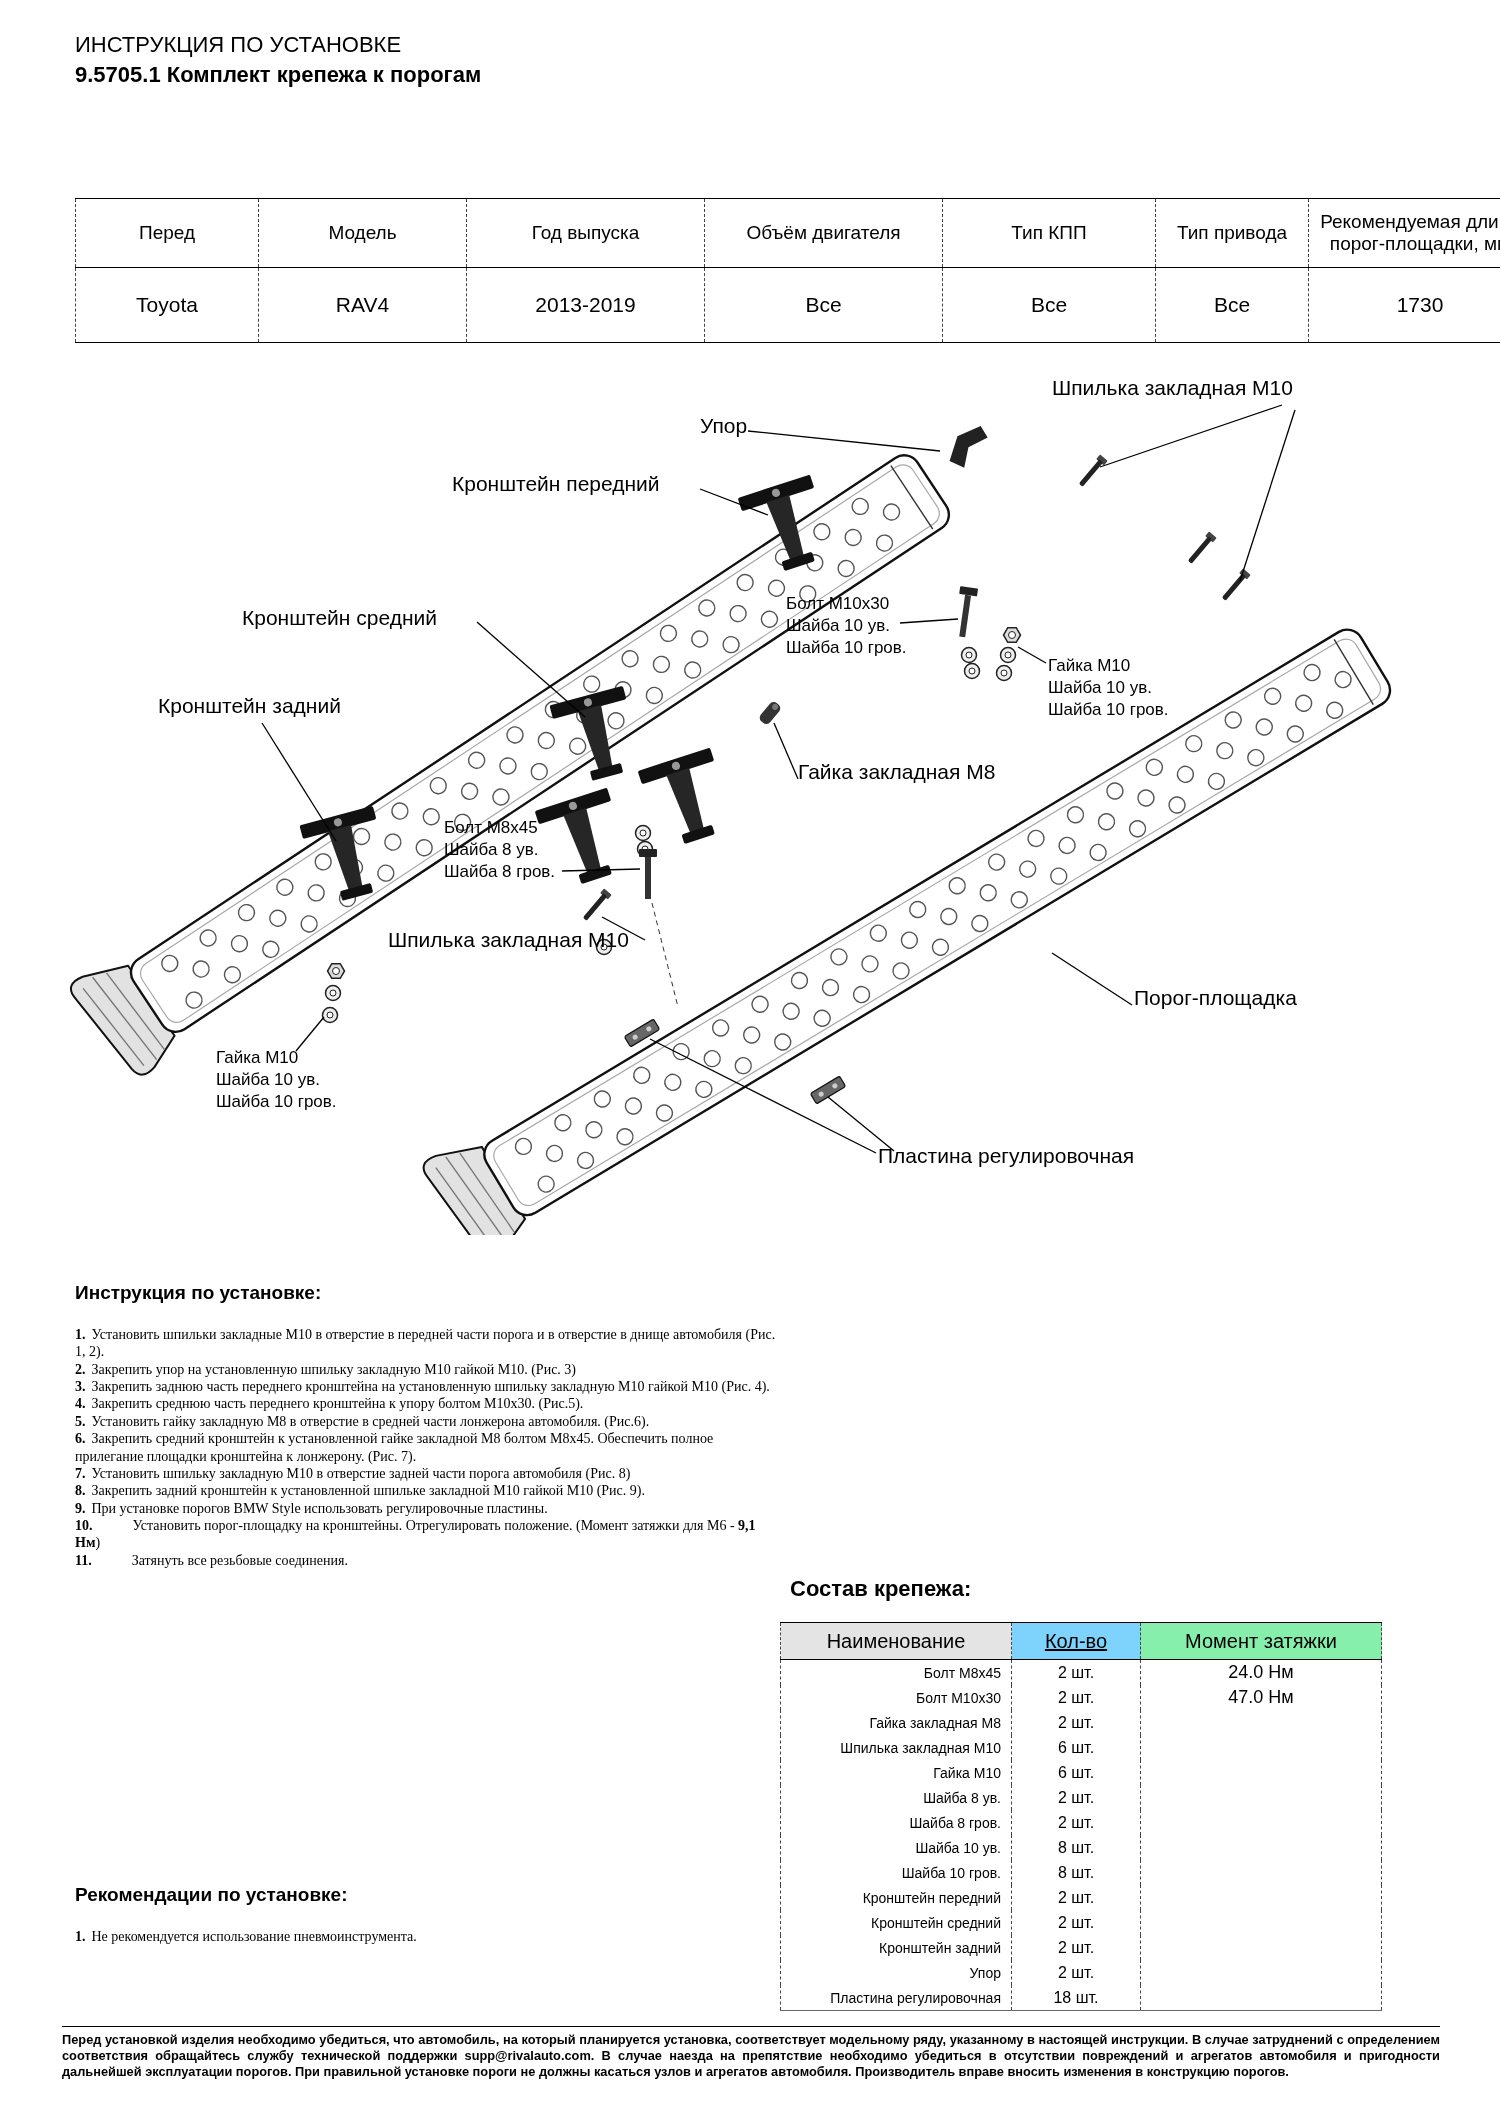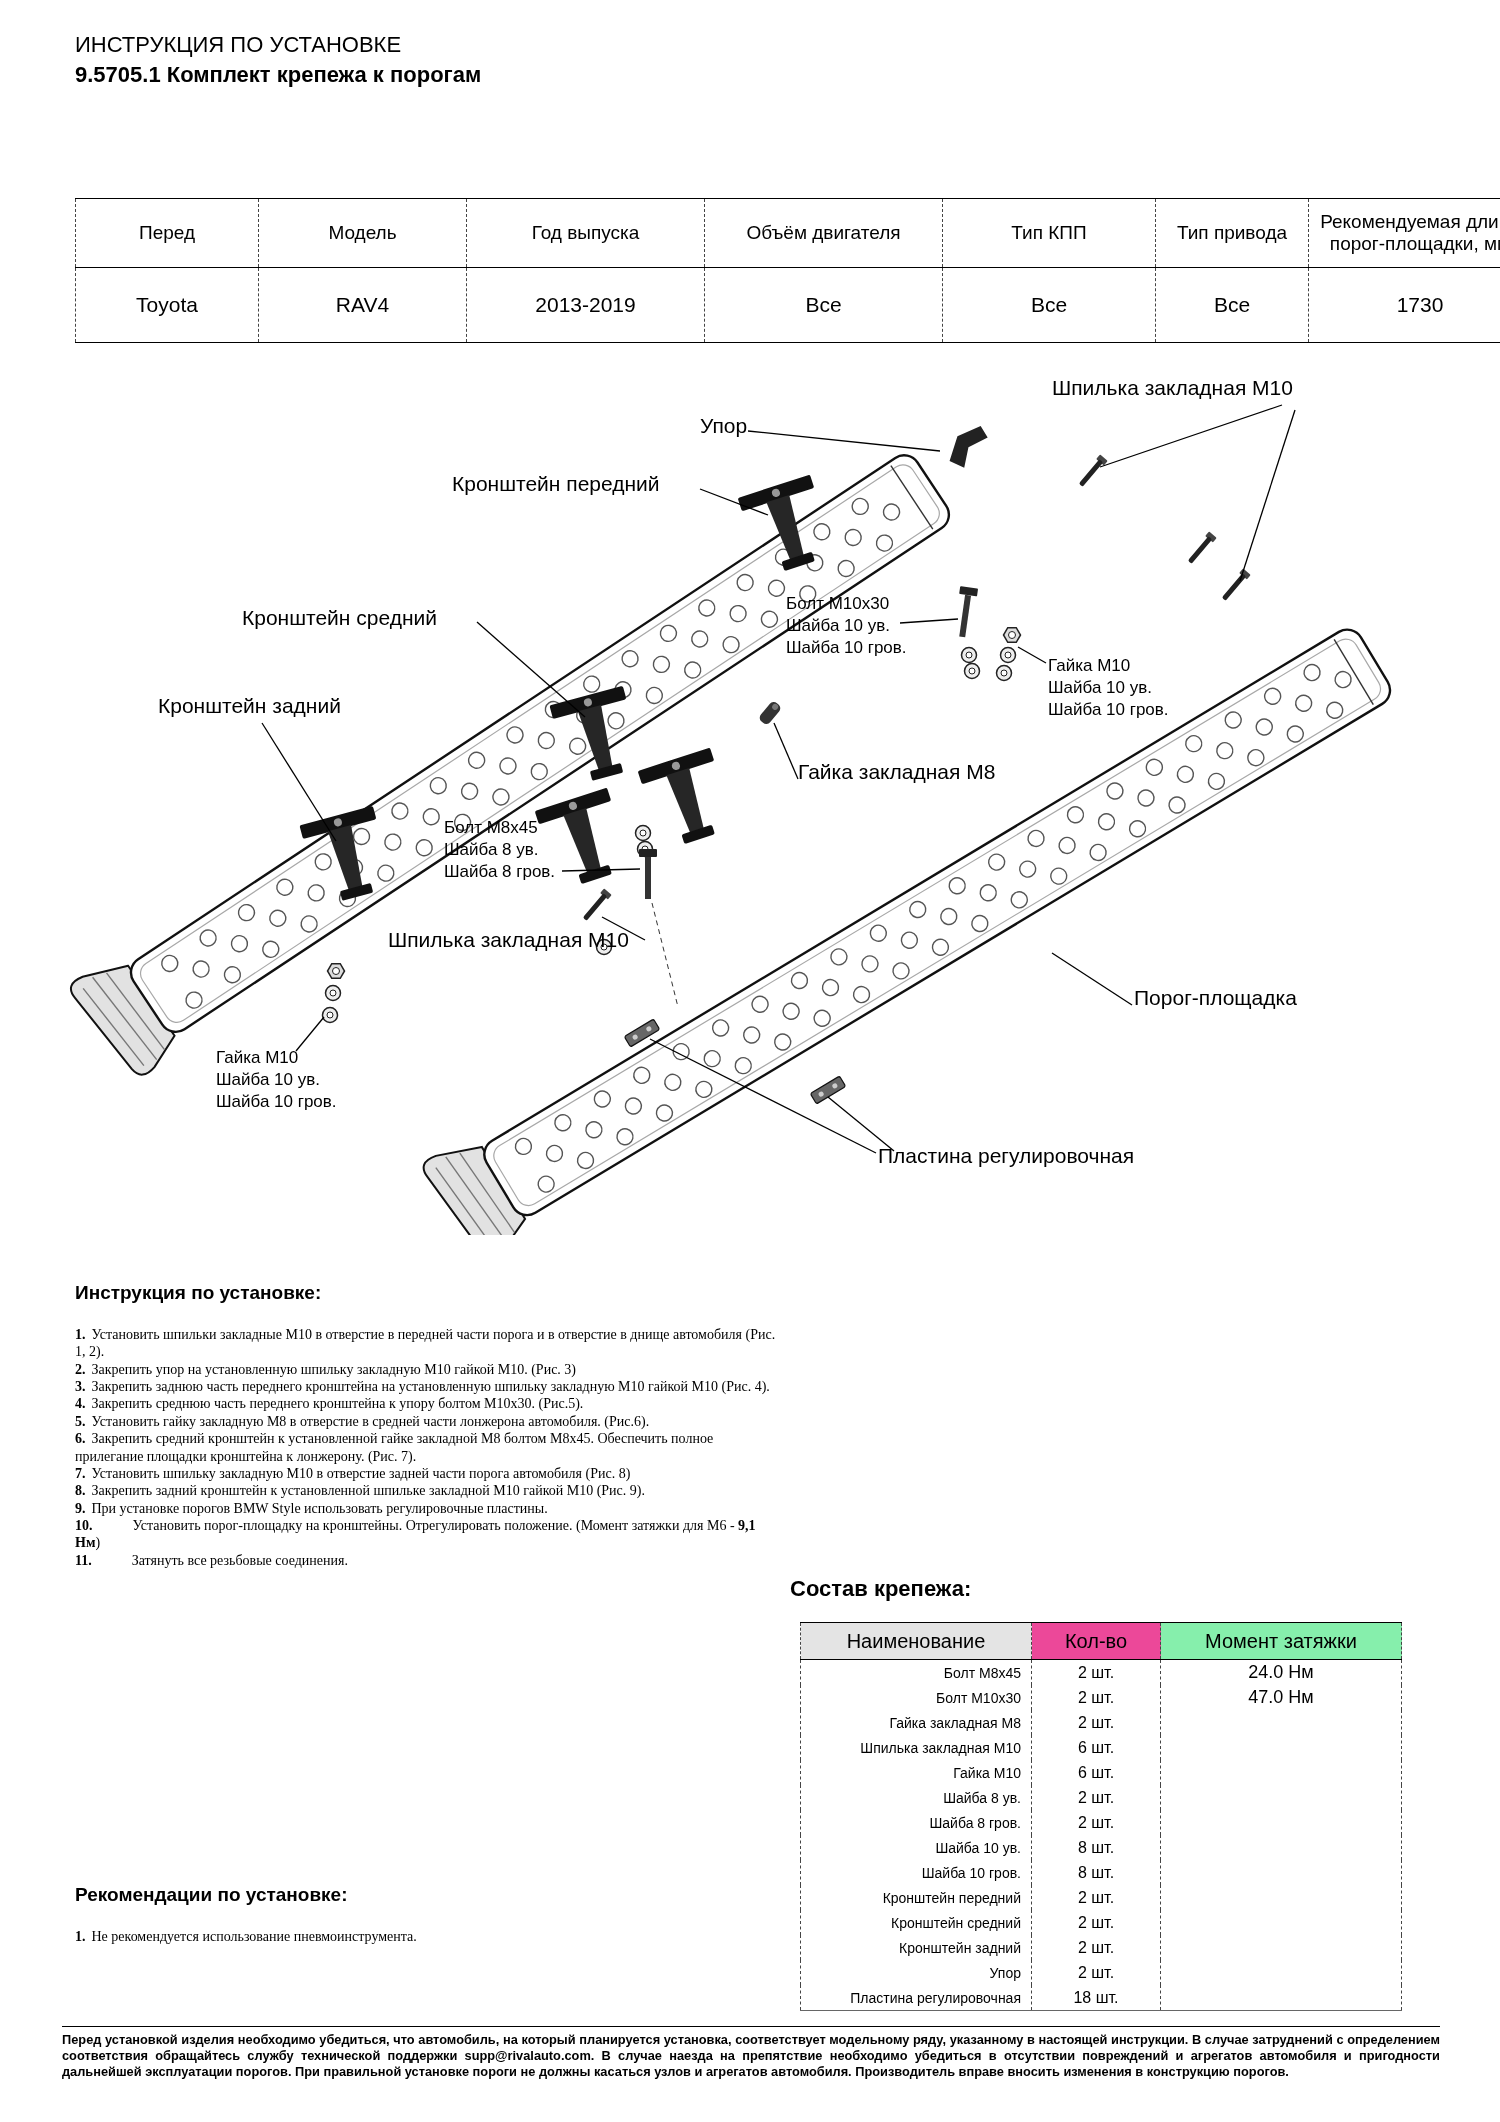--- a/index.html
+++ b/index.html
@@ -38,21 +38,21 @@
   .sect-title{font-size:19px;font-weight:bold;margin:0 0 22px 0;}
   .instr-item{font-size:14px;line-height:1.24;font-family:Liberation Serif, serif;}
   .instr-item .num{margin-right:6px;}
   .instr-item .num.wide{margin-right:40px;}
 
   
   #recommendations{left:75px;top:1884px;width:708px;}
 
   
   #parts-title{left:790px;top:1576px;font-size:22px;font-weight:bold;}
-  #parts-table{left:800px;top:1622px;width:574px;border-collapse:collapse;table-layout:fixed;}
+  #parts-table{left:780px;top:1622px;width:574px;border-collapse:collapse;table-layout:fixed;}
   #parts-table th{background:#e4e4e4;border-top:1.5px solid #000;border-bottom:1.5px solid #000;
     font-size:20px;font-weight:normal;height:36px;text-align:center;}
   #parts-table th,#parts-table td{border-left:1px dashed #444;border-right:1px dashed #444;padding:0 4px;}
   #parts-table td{height:25px;vertical-align:middle;}
   #parts-table td.name{font-size:14px;text-align:right;padding-right:10px;}
   #parts-table td.qty{font-size:16px;text-align:center;}
   #parts-table td.torque{font-size:18px;text-align:center;}
   #parts-table{border-bottom:1px solid #666;}
 
   
@@ -366,21 +366,21 @@
   <div id="recommendation-items">
       <div class="instr-item"><b class="num">1.</b><span>Не рекомендуется использование пневмоинструмента.</span></div>
     </div>
 </div>
 
 <div id="parts-title" class="abs">Состав крепежа:</div>
 <table id="parts-table" class="abs">
   <thead>
       <tr id="parts-thead-row">
         <th style="background: rgb(228, 228, 228); width: 222px;">Наименование</th>
-        <th style="background: #ec4899; width: 120px;">Кол-во</th>
+        <th style="background: #7dd3fc; width: 120px; text-decoration: underline;">Кол-во</th>
         <th style="background: #86efac; width: 232px;">Момент затяжки</th>
       </tr>
     </thead>
   <tbody id="parts-tbody">
       <tr>
         <td class="name" style="width: 222px;">Болт М8х45</td>
         <td class="qty" style="width: 120px;">2 шт.</td>
         <td class="torque" style="width: 232px;">24.0 Нм</td>
       </tr>
       <tr>

